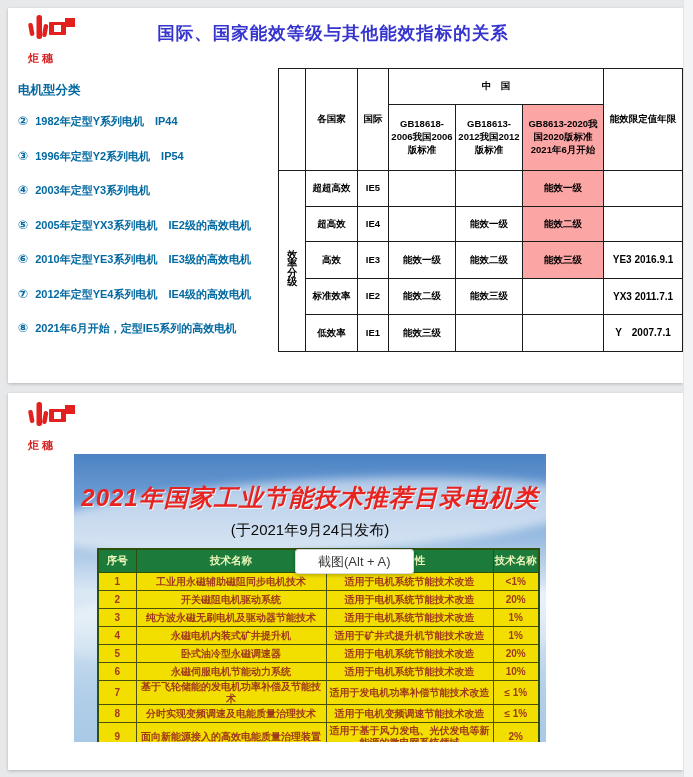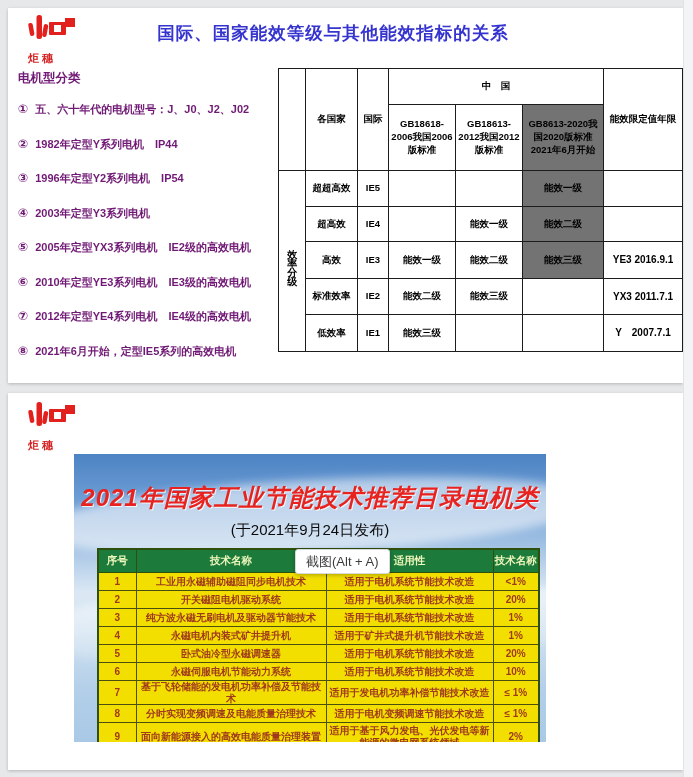--- a/index.html
+++ b/index.html
@@ -15,33 +15,33 @@
 
   
   .logo{position:absolute;left:20px;top:6px;width:70px;text-align:left;}
   .logo .ltxt{color:#d42322;font-size:11px;font-weight:bold;letter-spacing:3px;margin-top:1px;}
 
   
   .s1-title{position:absolute;left:110px;top:13px;width:430px;text-align:center;
     color:#3634cf;font-size:17.5px;font-weight:bold;letter-spacing:1px;}
 
   
-  .panel{position:absolute;left:10px;top:62px;width:264px;color:#701a75;}
+  .panel{position:absolute;left:10px;top:74px;width:264px;color:#0369a1;}
   .p-head{font-size:12.5px;font-weight:bold;margin-bottom:15px;}
   .p-item{font-size:11px;font-weight:bold;margin-bottom:19.5px;white-space:nowrap;}
   .p-item .num{margin-right:7px;font-size:12px;}
 
   
   #t1{position:absolute;left:270px;top:60px;width:404px;border-collapse:collapse;
       table-layout:fixed;text-align:center;font-size:9.5px;font-weight:bold;color:#000;}
   #t1 td{border:1px solid #1c1c1c;padding:11px 2px;overflow:hidden;line-height:1.35;}
   #t1 tr.h1{height:32px;}
   #t1 tr.h2{height:66px;}
   #t1 tr.br{height:33px;}
-  #t1 .yl{background:#737373;}
+  #t1 .yl{background:#fca5a5;}
   #t1 .vert{writing-mode:vertical-rl;text-orientation:upright;letter-spacing:9px;
             font-size:10px;display:inline-block;}
   #t1 .yearcol{font-size:10px;}
 
   
   #poster{position:absolute;left:66px;top:61px;width:472px;height:288px;overflow:hidden;
     background:linear-gradient(180deg,#4c83c3 0%,#699ad3 14%,#9cbee2 30%,#dbe8f4 48%,
                #cfe1f0 62%,#b3cfe9 82%,#a9c9e6 100%);}
   .wave1{position:absolute;left:-8%;top:9%;width:118%;height:25%;background:#ffffff;
          opacity:.55;border-radius:50%;transform:rotate(-3deg);filter:blur(5px);}
@@ -58,21 +58,21 @@
   #t2{position:absolute;left:23px;top:94px;width:441px;z-index:3;border-collapse:collapse;
       table-layout:fixed;text-align:center;font-weight:bold;border:2px solid #2f4f0d;}
   #t2 th{background:#1c7b3b;color:#eef6bb;font-size:10.5px;height:22px;
          border:1px solid #2f4f0d;padding:0 1px;}
   #t2 td{background:#f2df00;color:#a03a1c;font-size:10px;height:17px;
          border:1px solid #4a4f10;padding:0 1px;line-height:1.15;}
   #t2 tr.tall td{height:27px;}
 
   
   .tooltip{position:absolute;left:295px;top:549px;height:23px;line-height:23px;z-index:9;
-    background:#ffffff;border:1px solid #d9d9d9;border-radius:3px;padding:0 10px;
+    background:#ffffff;border:1px solid #d9d9d9;border-radius:3px;padding:0 22px;
     font-size:13px;color:#3a3a3a;box-shadow:0 1px 4px rgba(0,0,0,.28);white-space:nowrap;}
 
   
   .scrollbar{position:absolute;right:0;top:0;width:9px;height:777px;
     background:#f3f4f6;border-left:1px solid #e2e3e5;}
 </style>
 </head>
 <body>
 
 <div class="card" id="slide1">
@@ -88,21 +88,20 @@
       </g>
       <rect x="26" y="11" width="7" height="7" fill="#ffffff"></rect>
     </svg>
     <div class="ltxt">炬穗</div>
   </div>
 
   <div class="s1-title">国际、国家能效等级与其他能效指标的关系</div>
 
   <div class="panel">
     <div class="p-head">电机型分类</div>
-    <div class="p-item"><span class="num">①</span><span>五、六十年代的电机型号：J、J0、J2、J02</span></div>
     <div class="p-item"><span class="num">②</span><span>1982年定型Y系列电机　IP44</span></div>
     <div class="p-item"><span class="num">③</span><span>1996年定型Y2系列电机　IP54</span></div>
     <div class="p-item"><span class="num">④</span><span>2003年定型Y3系列电机</span></div>
     <div class="p-item"><span class="num">⑤</span><span>2005年定型YX3系列电机　IE2级的高效电机</span></div>
     <div class="p-item"><span class="num">⑥</span><span>2010年定型YE3系列电机　IE3级的高效电机</span></div>
     <div class="p-item"><span class="num">⑦</span><span>2012年定型YE4系列电机　IE4级的高效电机</span></div>
     <div class="p-item"><span class="num">⑧</span><span>2021年6月开始，定型IE5系列的高效电机</span></div>
   </div>
 
   <table id="t1">

